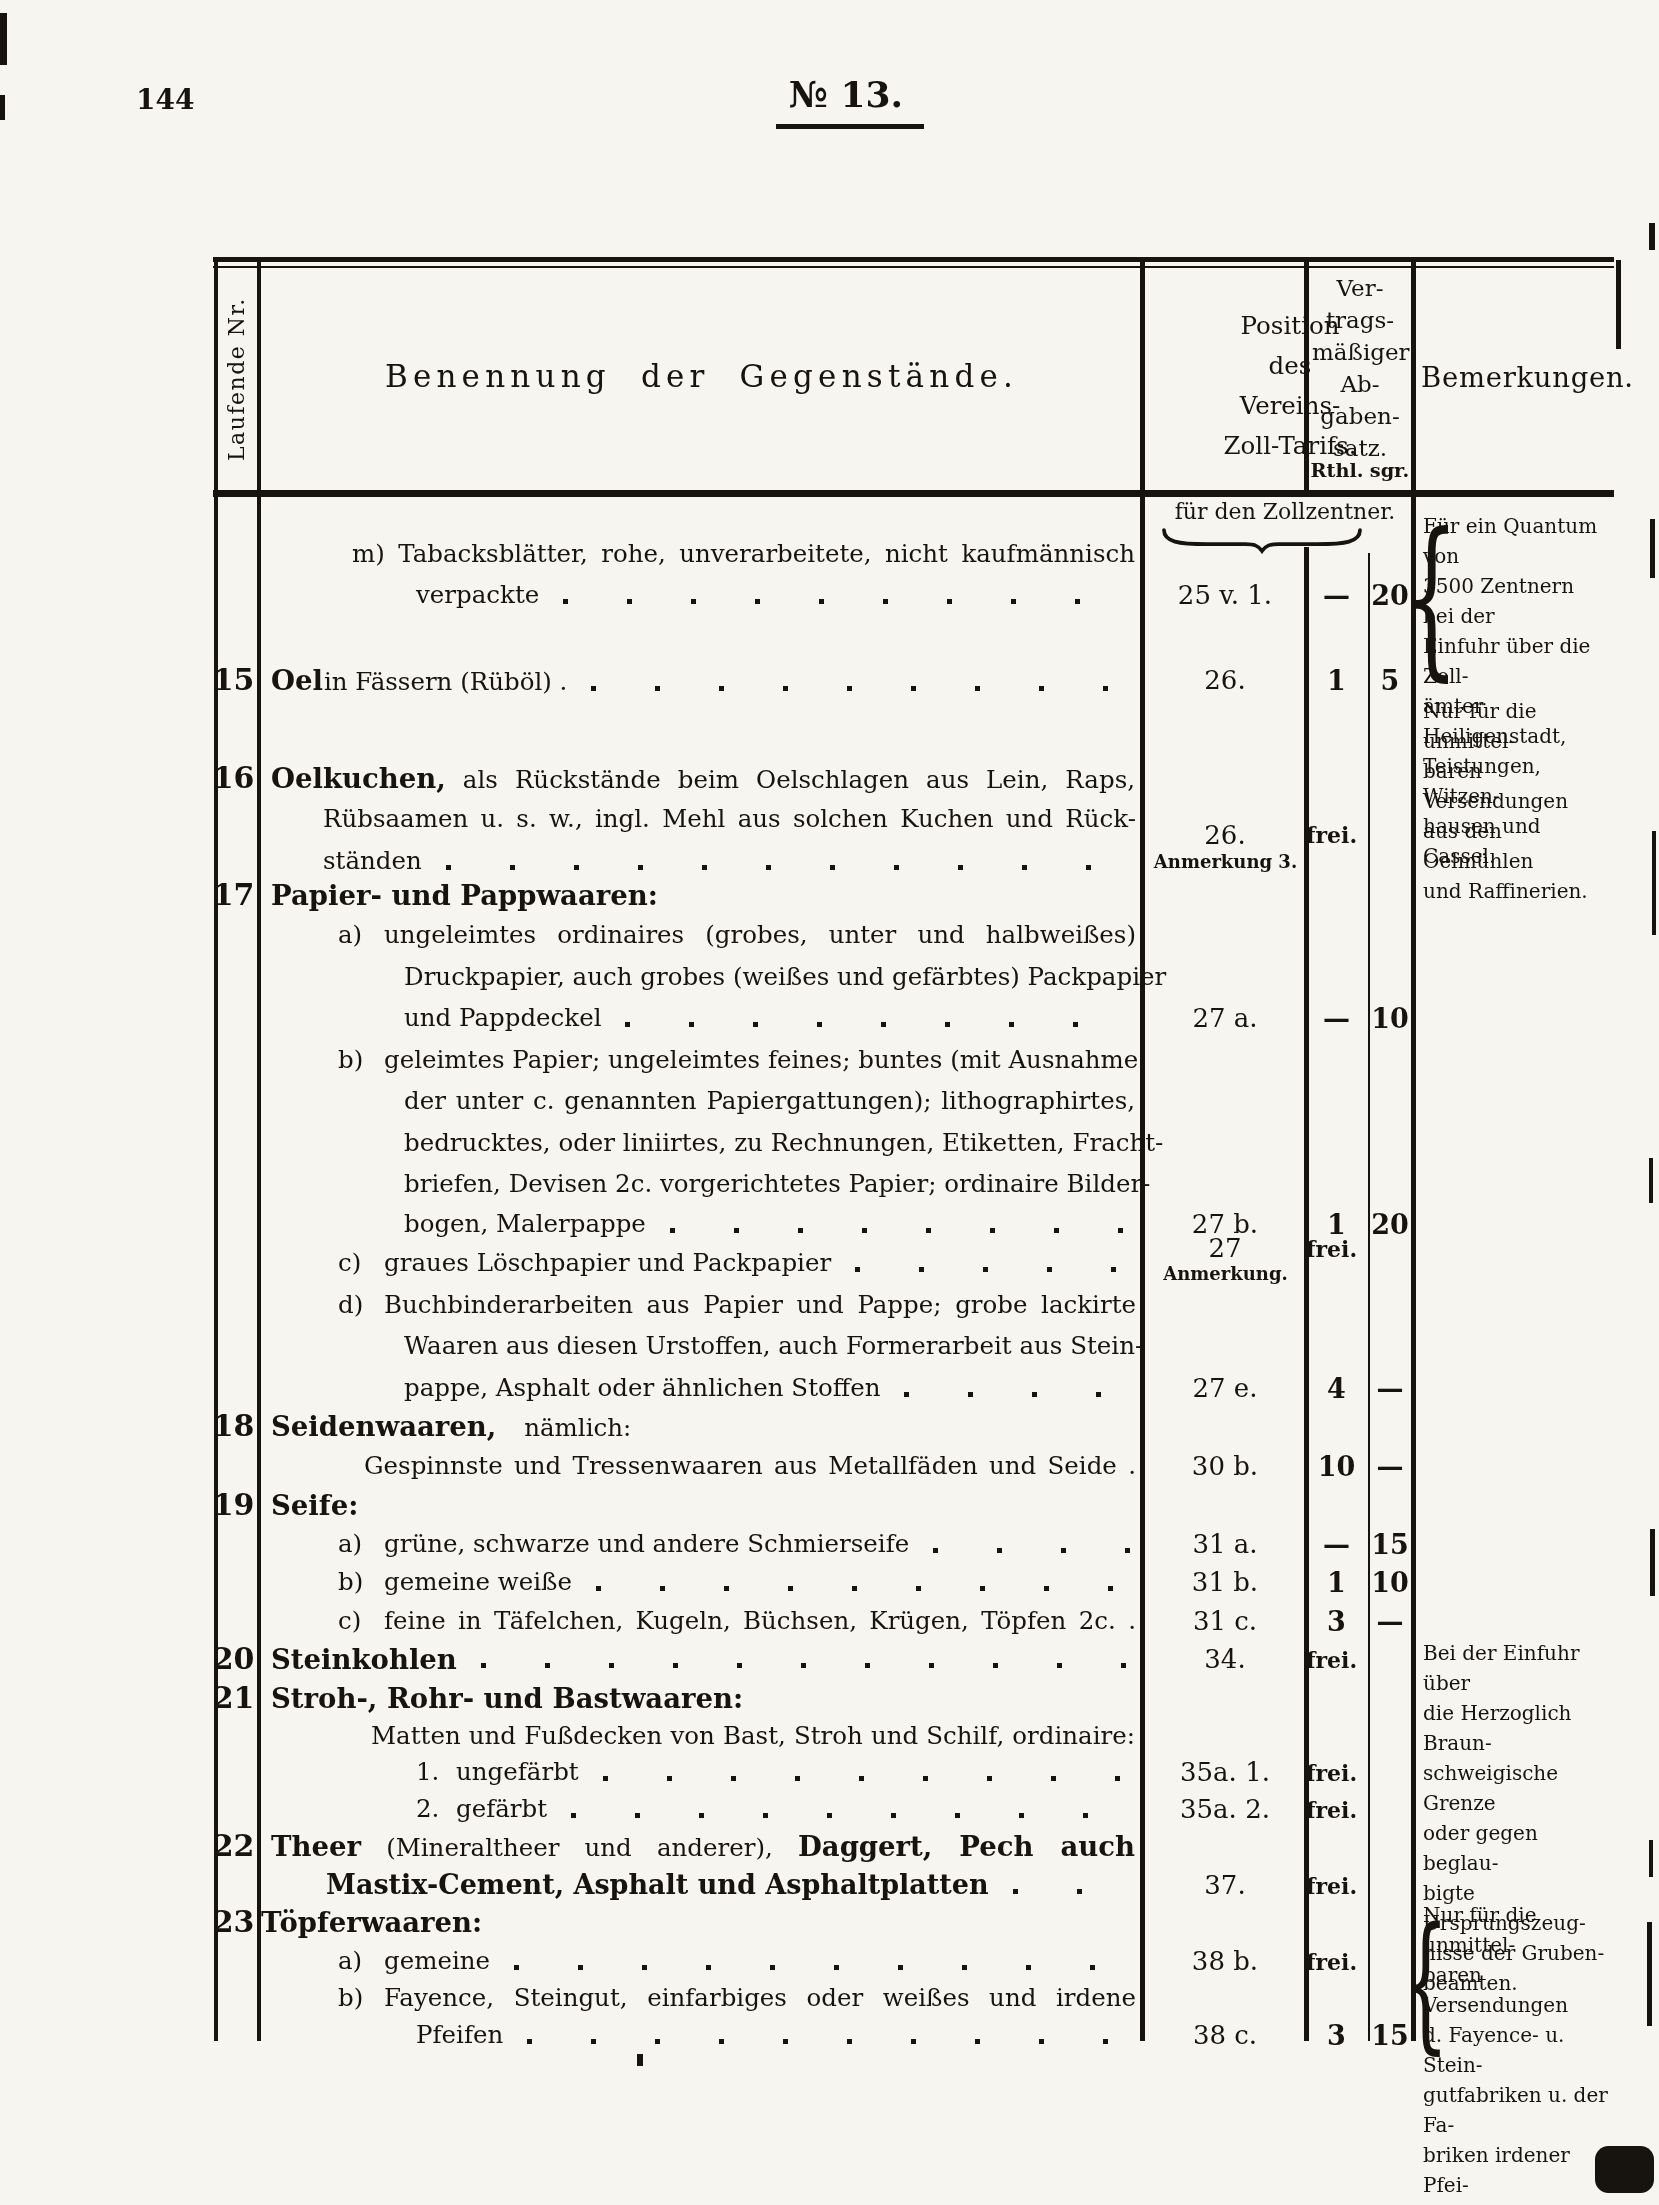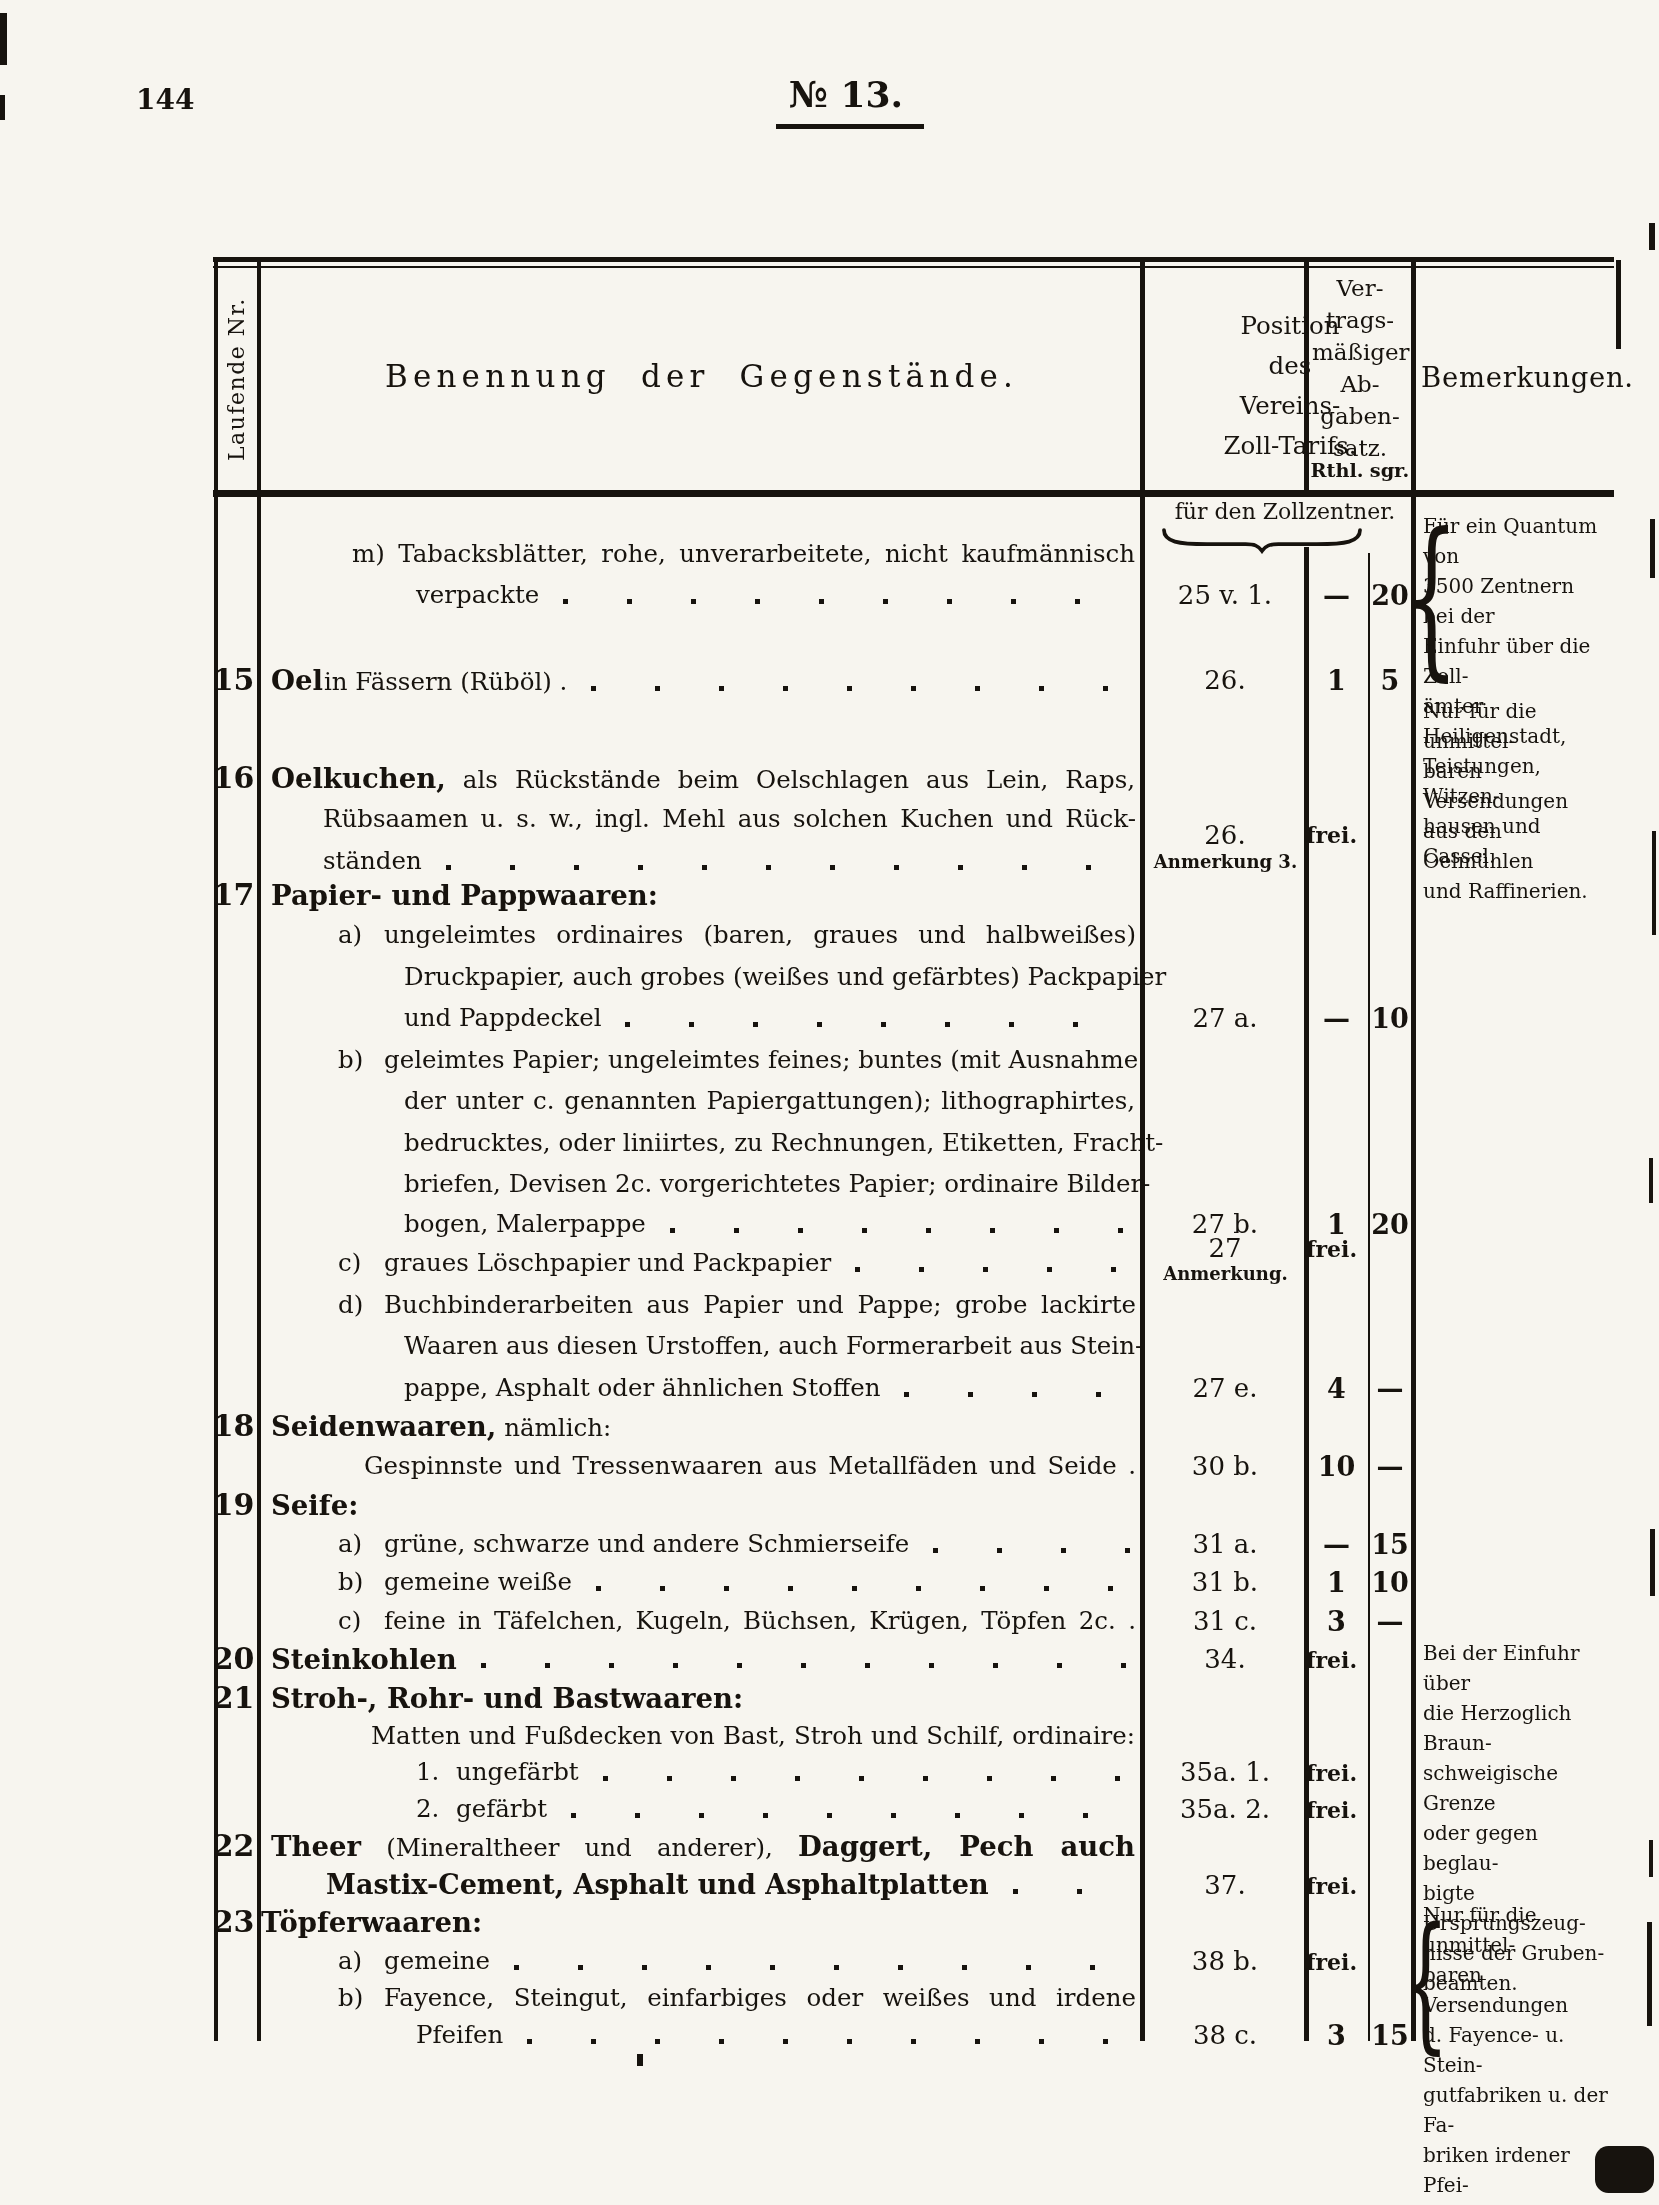--- a/index.html
+++ b/index.html
@@ -125,21 +125,21 @@
   </div>
   <div class="pos" style="top:820px">26.</div>
   <div class="pos2" style="top:851px">Anmerkung 3.</div>
   <div class="frei" style="top:822px">frei.</div>
 
   <div class="nr" style="left:212px;top:877px">17</div>
   <div class="ln hbig" style="left:271px;top:880px">Papier- und Pappwaaren:</div>
 
   <div class="ln fxj" style="left:338px;top:920px;width:798px">
     <span class="mk">a)</span>
-    <span class="jt">ungeleimtes ordinaires (baren, graues und halbweißes)</span>
+    <span class="jt">ungeleimtes ordinaires (grobes, unter und halbweißes)</span>
   </div>
   <div class="ln just" style="left:404px;top:962px;width:731px">Druckpapier, auch grobes (weißes und gefärbtes) Packpapier</div>
   <div class="ln fx" style="left:404px;top:1003px;width:731px">
     <span class="t">und Pappdeckel</span>
     <span class="leader"></span>
   </div>
   <div class="pos" style="top:1003px">27 a.</div>
   <div class="rthl" style="top:1003px">—</div>
   <div class="sgr" style="top:1003px">10</div>
 
@@ -176,21 +176,21 @@
     <span class="t">pappe, Asphalt oder ähnlichen Stoffen</span>
     <span class="leader"></span>
   </div>
   <div class="pos" style="top:1373px">27 e.</div>
   <div class="rthl" style="top:1373px">4</div>
   <div class="sgr" style="top:1373px">—</div>
 
   <div class="nr" style="left:212px;top:1408px">18</div>
   <div class="ln" style="left:271px;top:1411px">
     <b>Seidenwaaren,</b>
-    <span style="margin-left:0">nämlich:</span>
+    <span style="margin-left:20px">nämlich:</span>
   </div>
   <div class="ln just" style="left:364px;top:1451px;width:772px">Gespinnste und Tressenwaaren aus Metallfäden und Seide .</div>
   <div class="pos" style="top:1451px">30 b.</div>
   <div class="rthl" style="top:1451px">10</div>
   <div class="sgr" style="top:1451px">—</div>
 
   <div class="nr" style="left:212px;top:1487px">19</div>
   <div class="ln hbig" style="left:271px;top:1490px">Seife:</div>
   <div class="ln fx" style="left:338px;top:1529px;width:798px">
     <span class="mk">a)</span>

